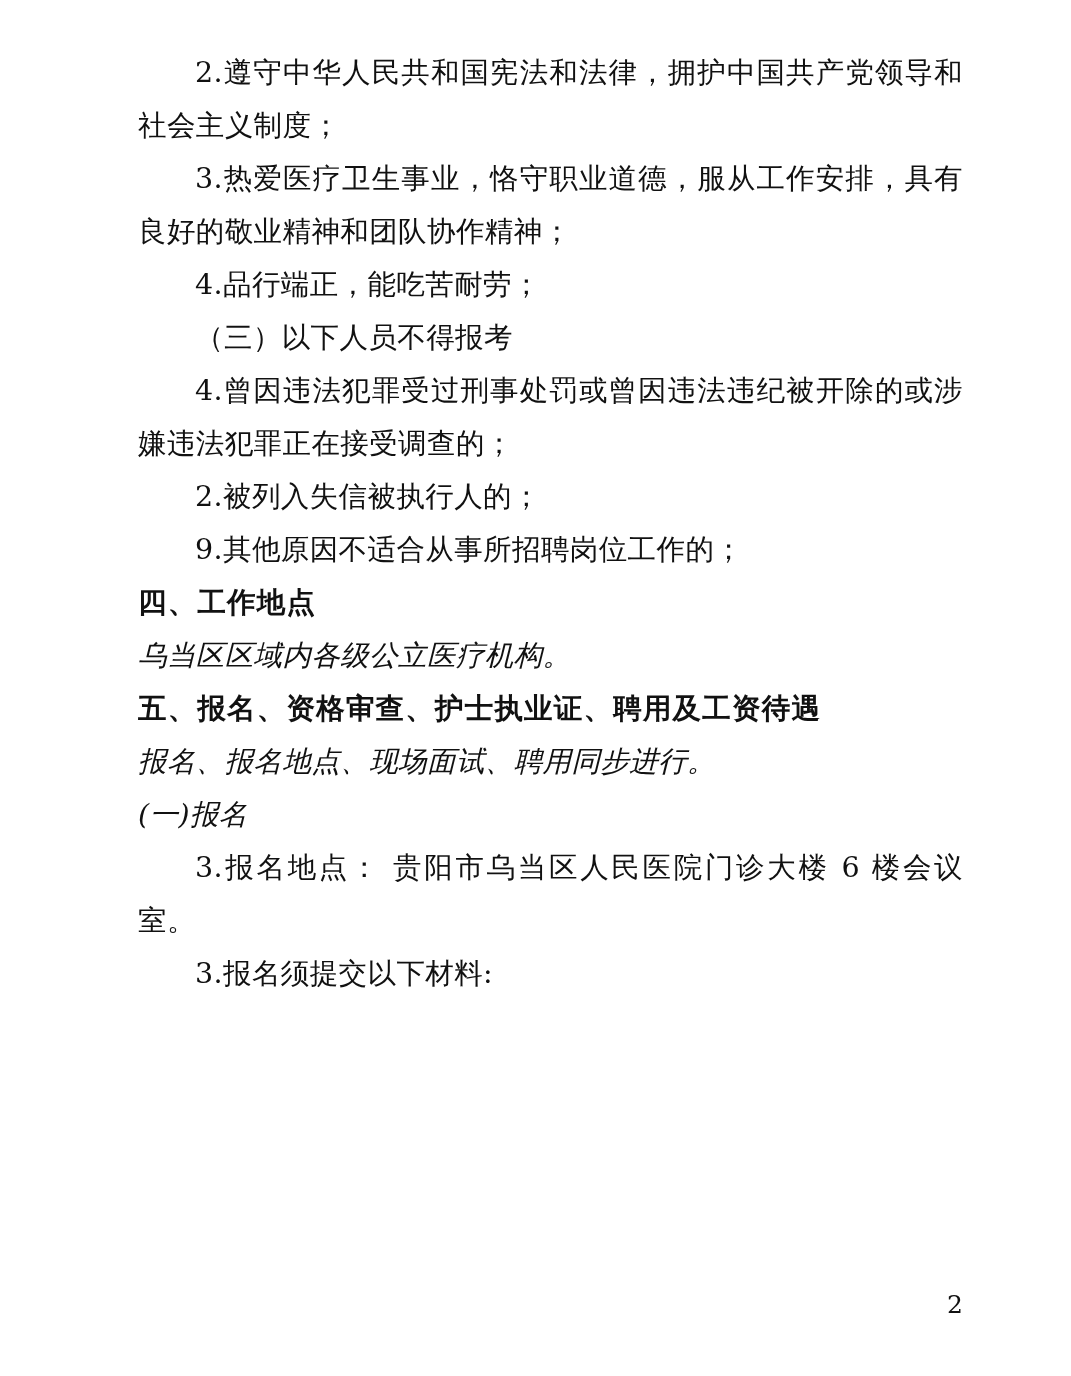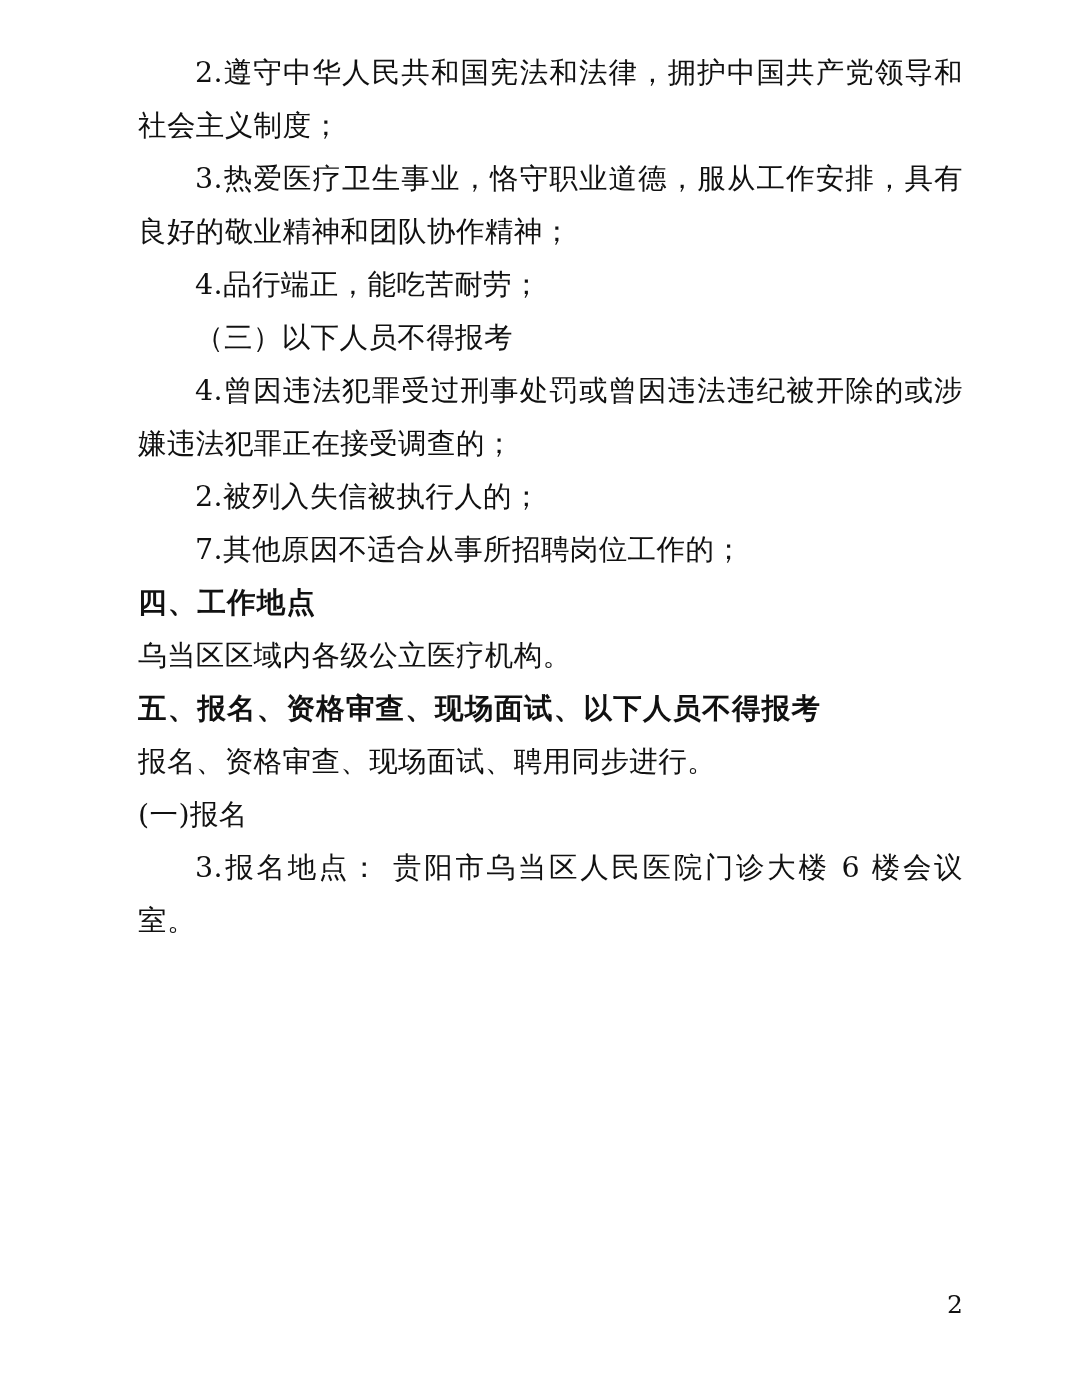--- a/index.html
+++ b/index.html
@@ -38,20 +38,21 @@
   .para {
     text-indent: 2em;
   }
   .heading {
     font-weight: bold;
     text-indent: 0;
     letter-spacing: 1.2px;
   }
   .subplain {
     text-indent: 0;
+    font-style: italic;
   }
   .page-number {
     position: absolute;
     right: 108px;
     bottom: 56px;
     font-size: 25px;
     line-height: 30px;
     color: #111111;
     font-family: "DejaVu Serif", "Liberation Serif", serif;
   }
@@ -60,22 +61,23 @@
 <body>
 
 <div class="page">
   <div class="doc-body">
     <p class="para">2.遵守中华人民共和国宪法和法律，拥护中国共产党领导和社会主义制度；</p>
     <p class="para">3.热爱医疗卫生事业，恪守职业道德，服从工作安排，具有良好的敬业精神和团队协作精神；</p>
     <p class="para">4.品行端正，能吃苦耐劳；</p>
     <p class="para">（三）以下人员不得报考</p>
     <p class="para">4.曾因违法犯罪受过刑事处罚或曾因违法违纪被开除的或涉嫌违法犯罪正在接受调查的；</p>
     <p class="para">2.被列入失信被执行人的；</p>
-    <p class="para">7.其他原因不适合从事所招聘岗位工作的；</p>
+    <p class="para">9.其他原因不适合从事所招聘岗位工作的；</p>
     <p class="heading">四、工作地点</p>
     <p class="subplain">乌当区区域内各级公立医疗机构。</p>
-    <p class="heading">五、报名、资格审查、现场面试、以下人员不得报考</p>
-    <p class="subplain">报名、资格审查、现场面试、聘用同步进行。</p>
+    <p class="heading">五、报名、资格审查、护士执业证、聘用及工资待遇</p>
+    <p class="subplain">报名、报名地点、现场面试、聘用同步进行。</p>
     <p class="subplain">(一)报名</p>
     <p class="para">3.报名地点： 贵阳市乌当区人民医院门诊大楼 6 楼会议室。</p>
+    <p class="para">3.报名须提交以下材料:</p>
   </div>
   <div class="page-number">2</div>
 </div>
 
 </body></html>

